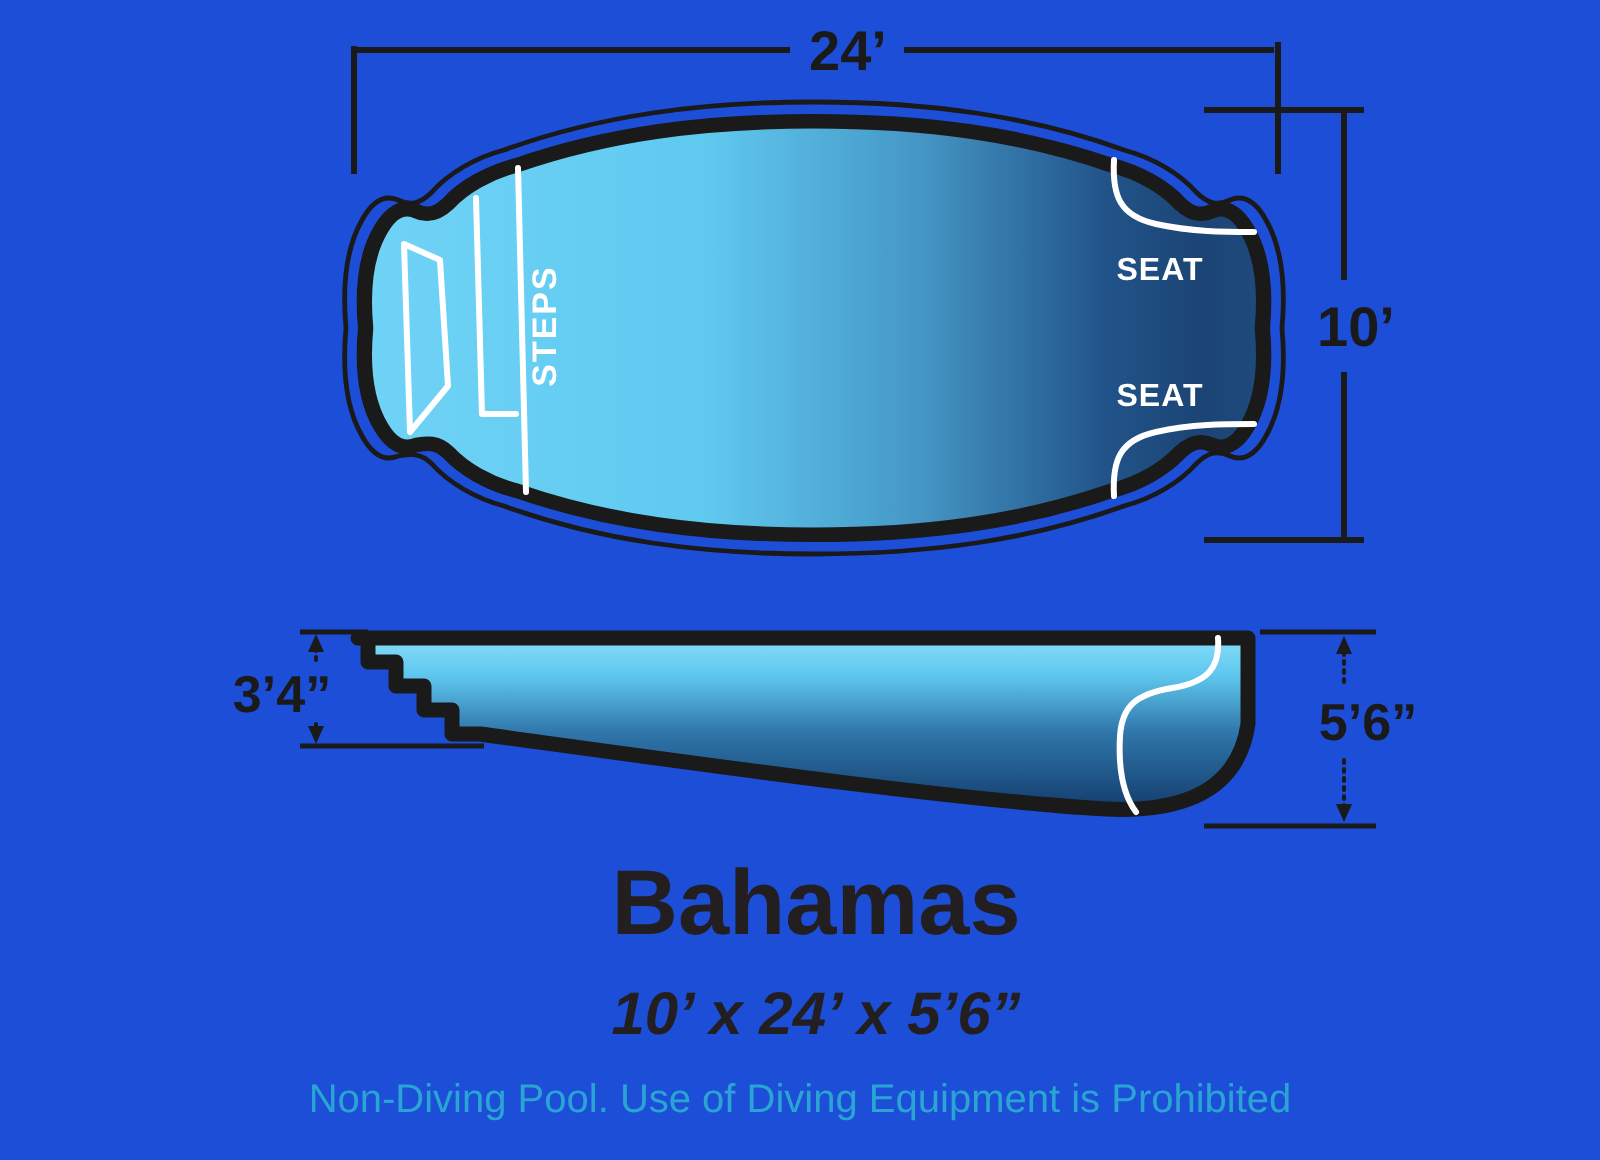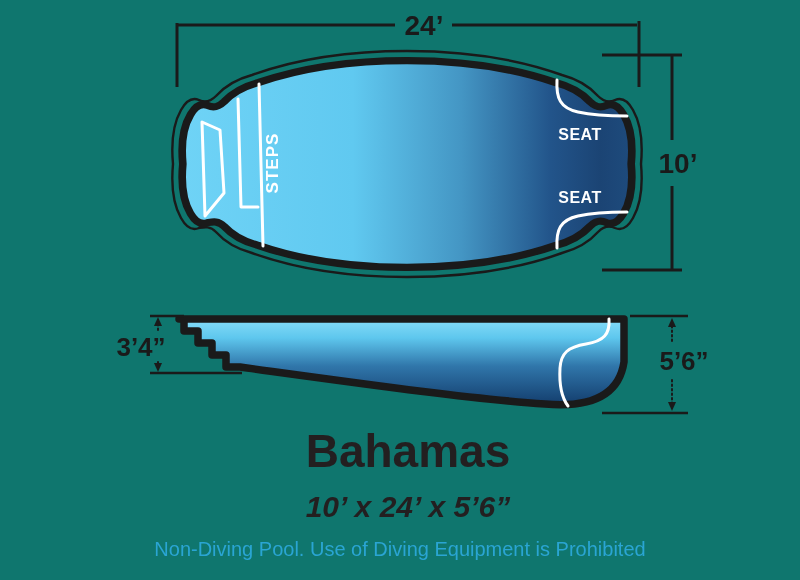--- a/index.html
+++ b/index.html
@@ -1,16 +1,16 @@
 <!DOCTYPE html>
 <html><head>
 <meta charset="utf-8">
 <style>
   html,body{margin:0;padding:0;background:#ffffff;}
-  .page{width:800px;height:580px;position:relative;background:#0f766e;overflow:hidden;text-decoration:underline;}
+  .page{width:800px;height:580px;position:relative;background:#1d4ed8;overflow:hidden;text-decoration:underline;}
   svg{display:block;}
   .lbl{font-family:"Liberation Sans",sans-serif;font-weight:bold;fill:#1a1a1a;}
   .dim{font-size:28px;}
   .dim-sm{font-size:26px;}
   .pool-label{font-family:"Liberation Sans",sans-serif;font-weight:bold;fill:#ffffff;}
   .steps-label{font-size:17px;letter-spacing:1px;}
   .seat-label{font-size:16px;letter-spacing:.5px;}
   .title{font-family:"Liberation Sans",sans-serif;font-weight:bold;font-size:46px;fill:#231f20;}
   .subtitle{font-family:"Liberation Sans",sans-serif;font-weight:bold;font-style:italic;font-size:30px;fill:#231f20;}
   .footer{font-family:"Liberation Sans",sans-serif;font-size:20px;fill:#2aa5d3;}

